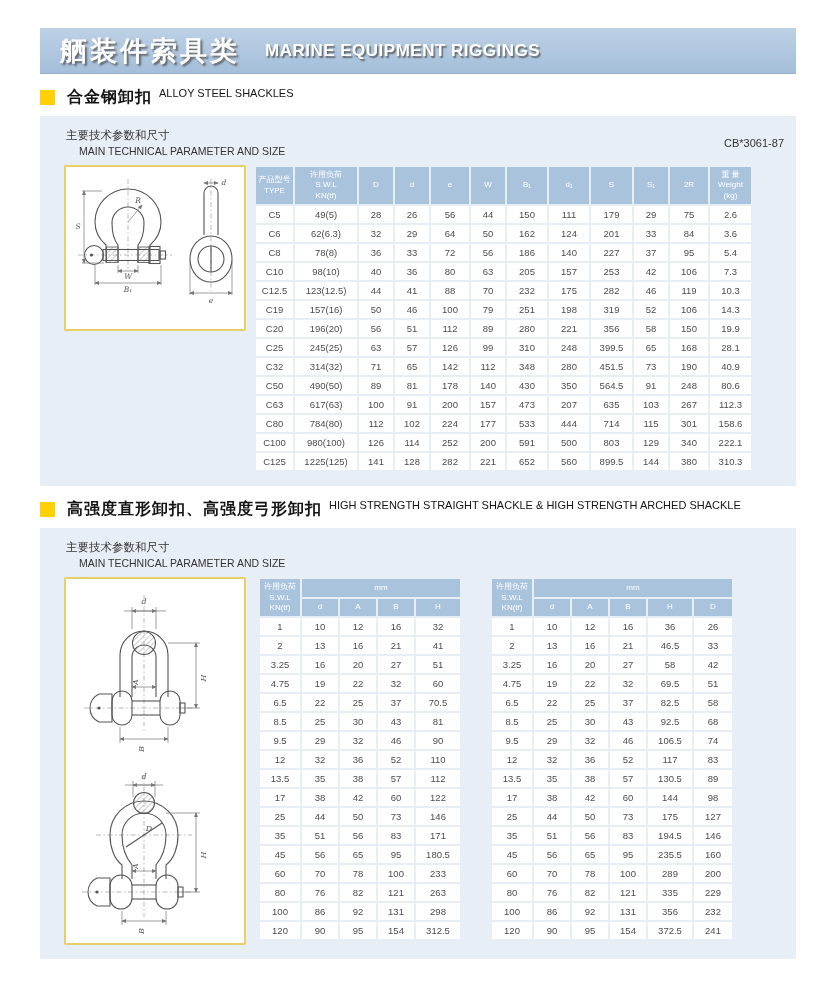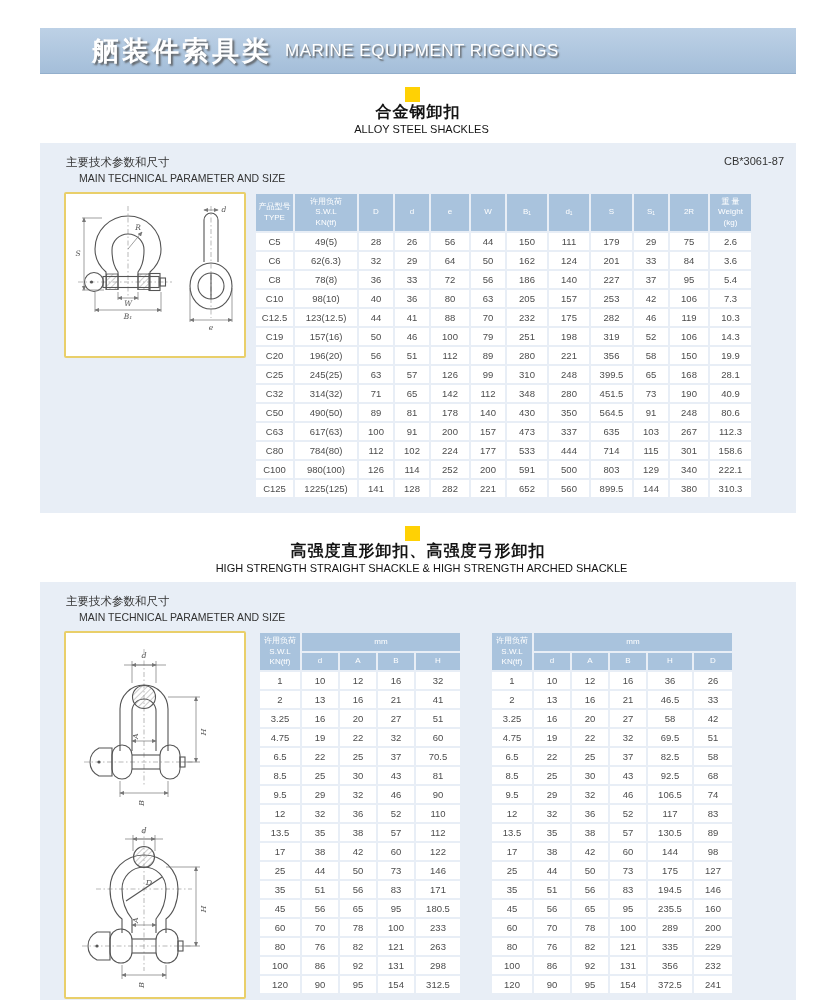--- a/index.html
+++ b/index.html
@@ -10,32 +10,31 @@
   }
   .banner{
     margin:28px 34px 0 40px;height:45px;
     background:linear-gradient(#bdd1e6,#a4bed9);
     display:flex;align-items:center;padding-left:20px;
     border-bottom:1px solid #93afcc;
   }
   .banner-zh{
     font-size:27px;font-weight:bold;color:#ffffff;letter-spacing:3px;
     text-shadow:2px 2px 2px rgba(85,85,85,.85);
-    margin-left:32px;
   }
   .banner-en{
-    font-size:17px;font-weight:normal;color:#ffffff;margin-left:13px;letter-spacing:.5px;
+    font-size:17px;font-weight:bold;color:#ffffff;margin-left:25px;letter-spacing:.5px;
     text-shadow:1.5px 1.5px 1.5px rgba(85,85,85,.85);
   }
-  .sec-head{display:flex;align-items:center;margin:13px 34px 8px 40px;flex-direction:column;}
+  .sec-head{display:flex;align-items:flex-start;margin:13px 34px 8px 40px;}
   .bullet{width:15px;height:15px;background:#ffd104;align-self:center;margin-right:12px;flex:none;}
   .sec-zh{font-size:16px;font-weight:bold;color:#141414;letter-spacing:1px;white-space:nowrap;}
   .sec-en{font-size:11px;font-weight:normal;color:#141414;margin-left:7px;white-space:nowrap;}
   .panel{margin:0 34px 0 40px;background:#e8eef6;padding:10px 8px 14px 24px;}
-  .sub-row{display:flex;justify-content:space-between;align-items:flex-start;margin:2px 4px 8px 2px;}
+  .sub-row{display:flex;justify-content:space-between;align-items:center;margin:2px 4px 8px 2px;}
   .sub-zh{font-size:11.5px;color:#333;margin-bottom:2px;}
   .sub-en{font-size:10.5px;color:#333;padding-left:13px;}
   .std{font-size:11px;color:#333;}
   .content-row{display:flex;align-items:flex-start;}
   .draw-box{
     background:#ffffff;border:2px solid #e9cf6a;border-radius:2px;
     width:178px;flex:none;margin-right:8px;
   }
   .draw-box1{height:162px;}
   .draw-box2{height:360px;display:flex;flex-direction:column;justify-content:space-between;padding:2px 0;}
@@ -306,21 +305,21 @@
               <td>80.6</td>
             </tr>
             <tr>
               <td>C63</td>
               <td>617(63)</td>
               <td>100</td>
               <td>91</td>
               <td>200</td>
               <td>157</td>
               <td>473</td>
-              <td>337</td>
+              <td>207</td>
               <td>635</td>
               <td>103</td>
               <td>267</td>
               <td>112.3</td>
             </tr>
             <tr>
               <td>C80</td>
               <td>784(80)</td>
               <td>112</td>
               <td>102</td>

